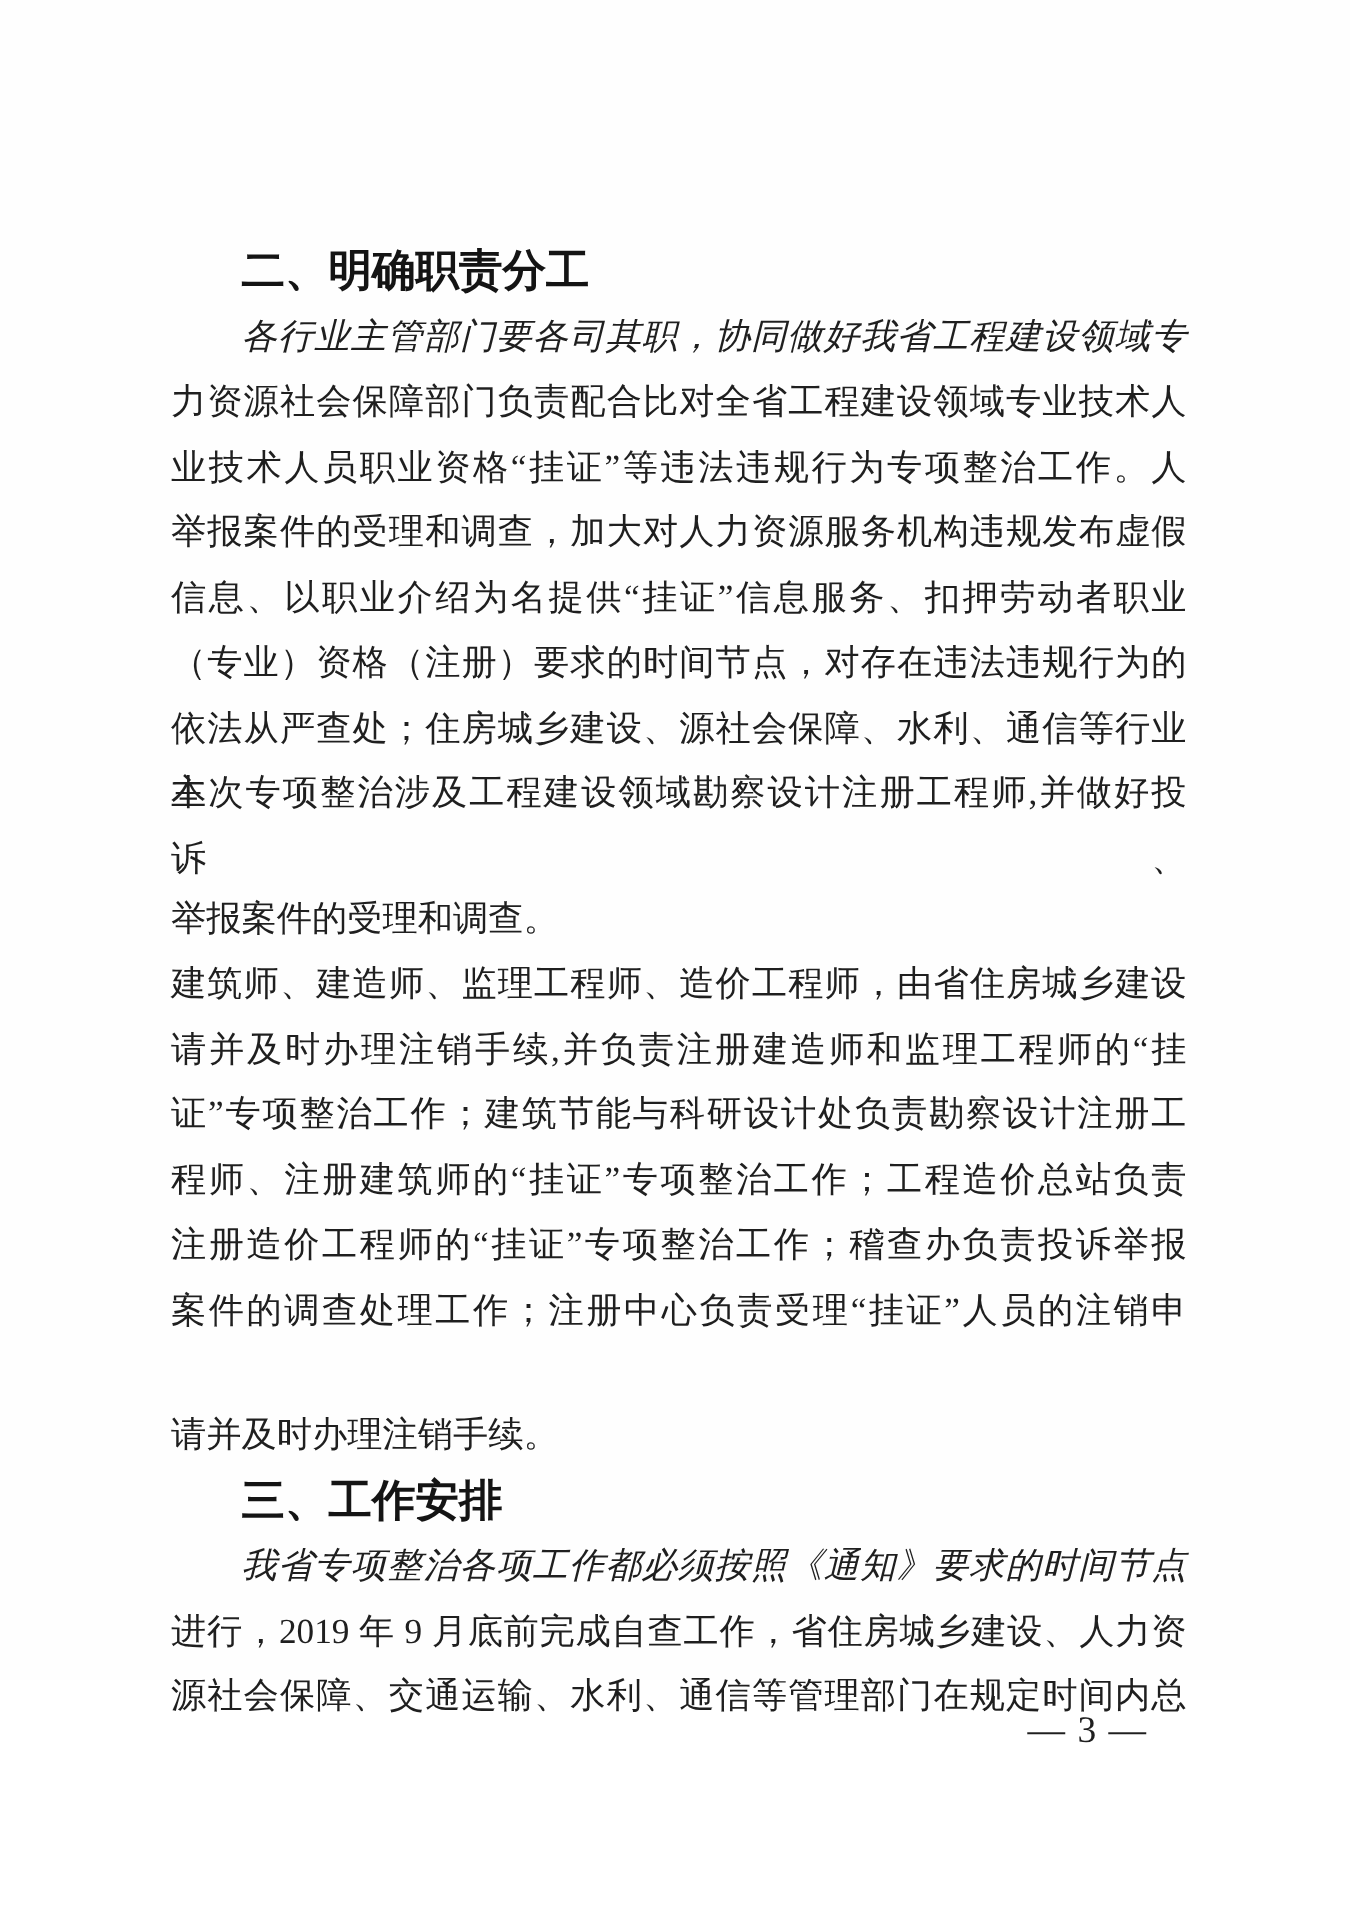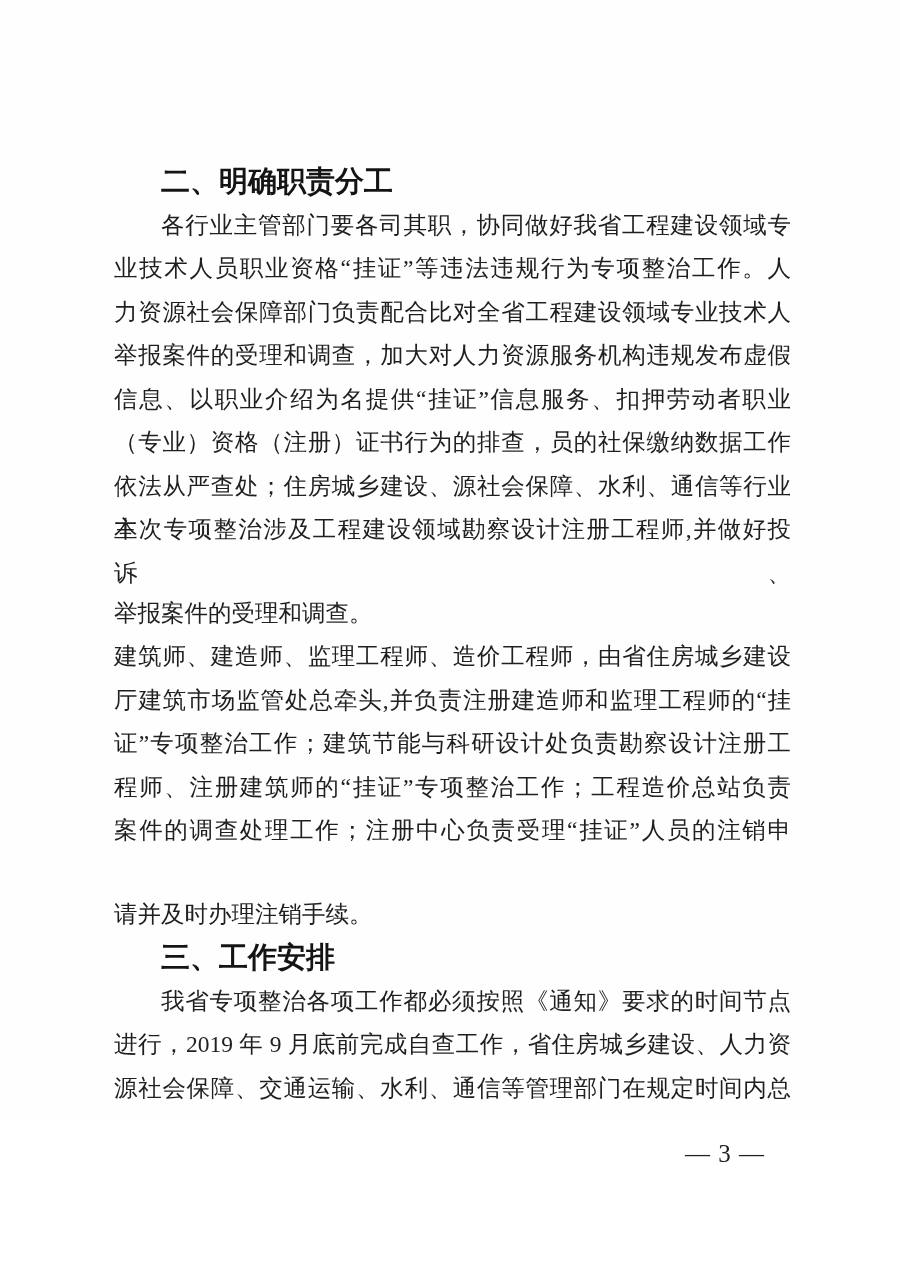--- a/index.html
+++ b/index.html
@@ -43,20 +43,21 @@
   .line {
     font-size: 23.5px;
     line-height: 43.5px;
     height: 43.5px;
     text-align: justify;
     text-align-last: justify;
     color: #1f1f1f;
   }
   .line.indent {
     text-indent: 47px;
+    font-style: italic;
   }
   .line.end {
     text-align: right;
     text-align-last: left;
     margin-top: 40px;
   }
   .pagenum {
     position: absolute;
     top: 1138px;
     right: 135px;
@@ -69,35 +70,36 @@
 </head>
 <body>
 
 <div class="page">
   <div class="content">
 
     <h2 class="heading">二、明确职责分工</h2>
 
     <div class="para">
       <div class="line indent">各行业主管部门要各司其职，协同做好我省工程建设领域专</div>
+      <div class="line">力资源社会保障部门负责配合比对全省工程建设领域专业技术人</div>
       <div class="line">业技术人员职业资格“挂证”等违法违规行为专项整治工作。人</div>
-      <div class="line">力资源社会保障部门负责配合比对全省工程建设领域专业技术人</div>
       <div class="line">举报案件的受理和调查，加大对人力资源服务机构违规发布虚假</div>
       <div class="line">信息、以职业介绍为名提供“挂证”信息服务、扣押劳动者职业</div>
-      <div class="line">（专业）资格（注册）证书行为的排查，员的社保缴纳数据工作</div>
+      <div class="line">（专业）资格（注册）要求的时间节点，对存在违法违规行为的</div>
       <div class="line">依法从严查处；住房城乡建设、源社会保障、水利、通信等行业主</div>
       <div class="line">本次专项整治涉及工程建设领域勘察设计注册工程师,并做好投诉、</div>
       <div class="line end">举报案件的受理和调查。</div>
     </div>
 
     <div class="para">
       <div class="line">建筑师、建造师、监理工程师、造价工程师，由省住房城乡建设</div>
-      <div class="line">厅建筑市场监管处总牵头,并负责注册建造师和监理工程师的“挂</div>
+      <div class="line">请并及时办理注销手续,并负责注册建造师和监理工程师的“挂</div>
       <div class="line">证”专项整治工作；建筑节能与科研设计处负责勘察设计注册工</div>
       <div class="line">程师、注册建筑师的“挂证”专项整治工作；工程造价总站负责</div>
+      <div class="line">注册造价工程师的“挂证”专项整治工作；稽查办负责投诉举报</div>
       <div class="line">案件的调查处理工作；注册中心负责受理“挂证”人员的注销申</div>
       <div class="line end">请并及时办理注销手续。</div>
     </div>
 
     <h2 class="heading">三、工作安排</h2>
 
     <div class="para">
       <div class="line indent">我省专项整治各项工作都必须按照《通知》要求的时间节点</div>
       <div class="line">进行，2019 年 9 月底前完成自查工作，省住房城乡建设、人力资</div>
       <div class="line">源社会保障、交通运输、水利、通信等管理部门在规定时间内总</div>

